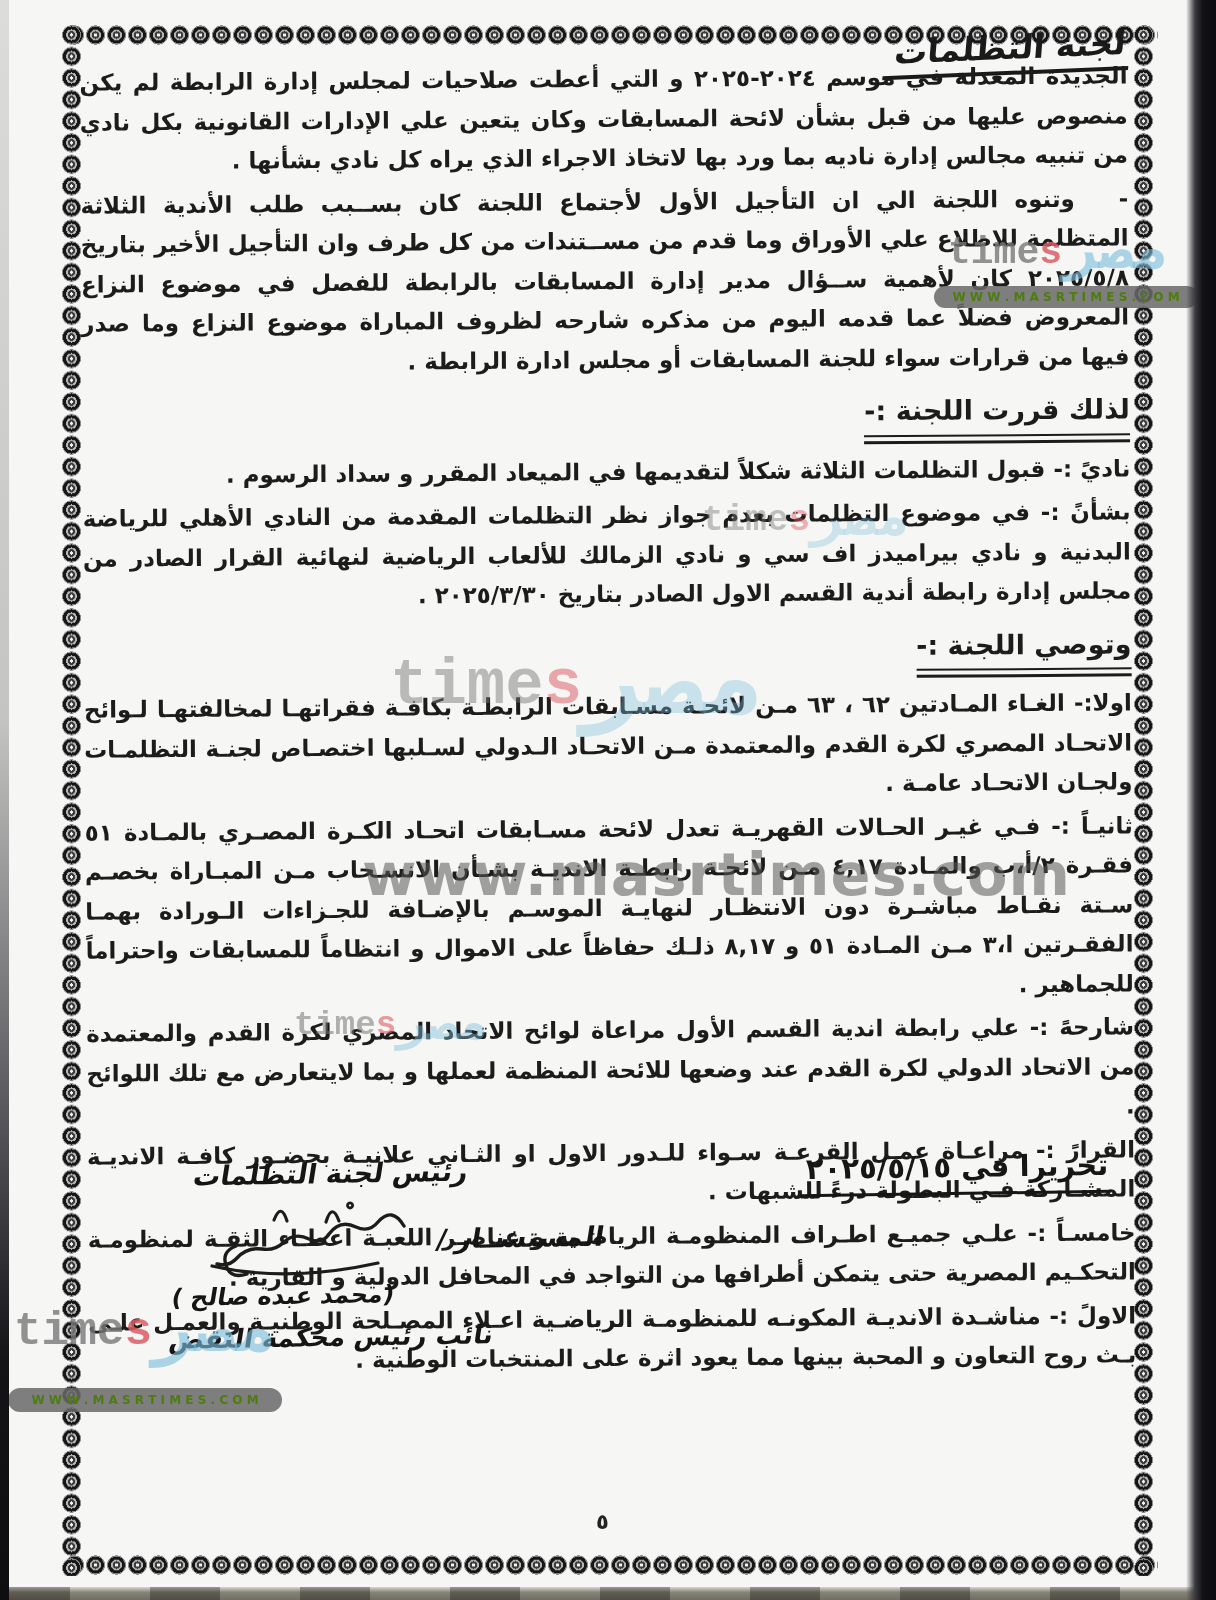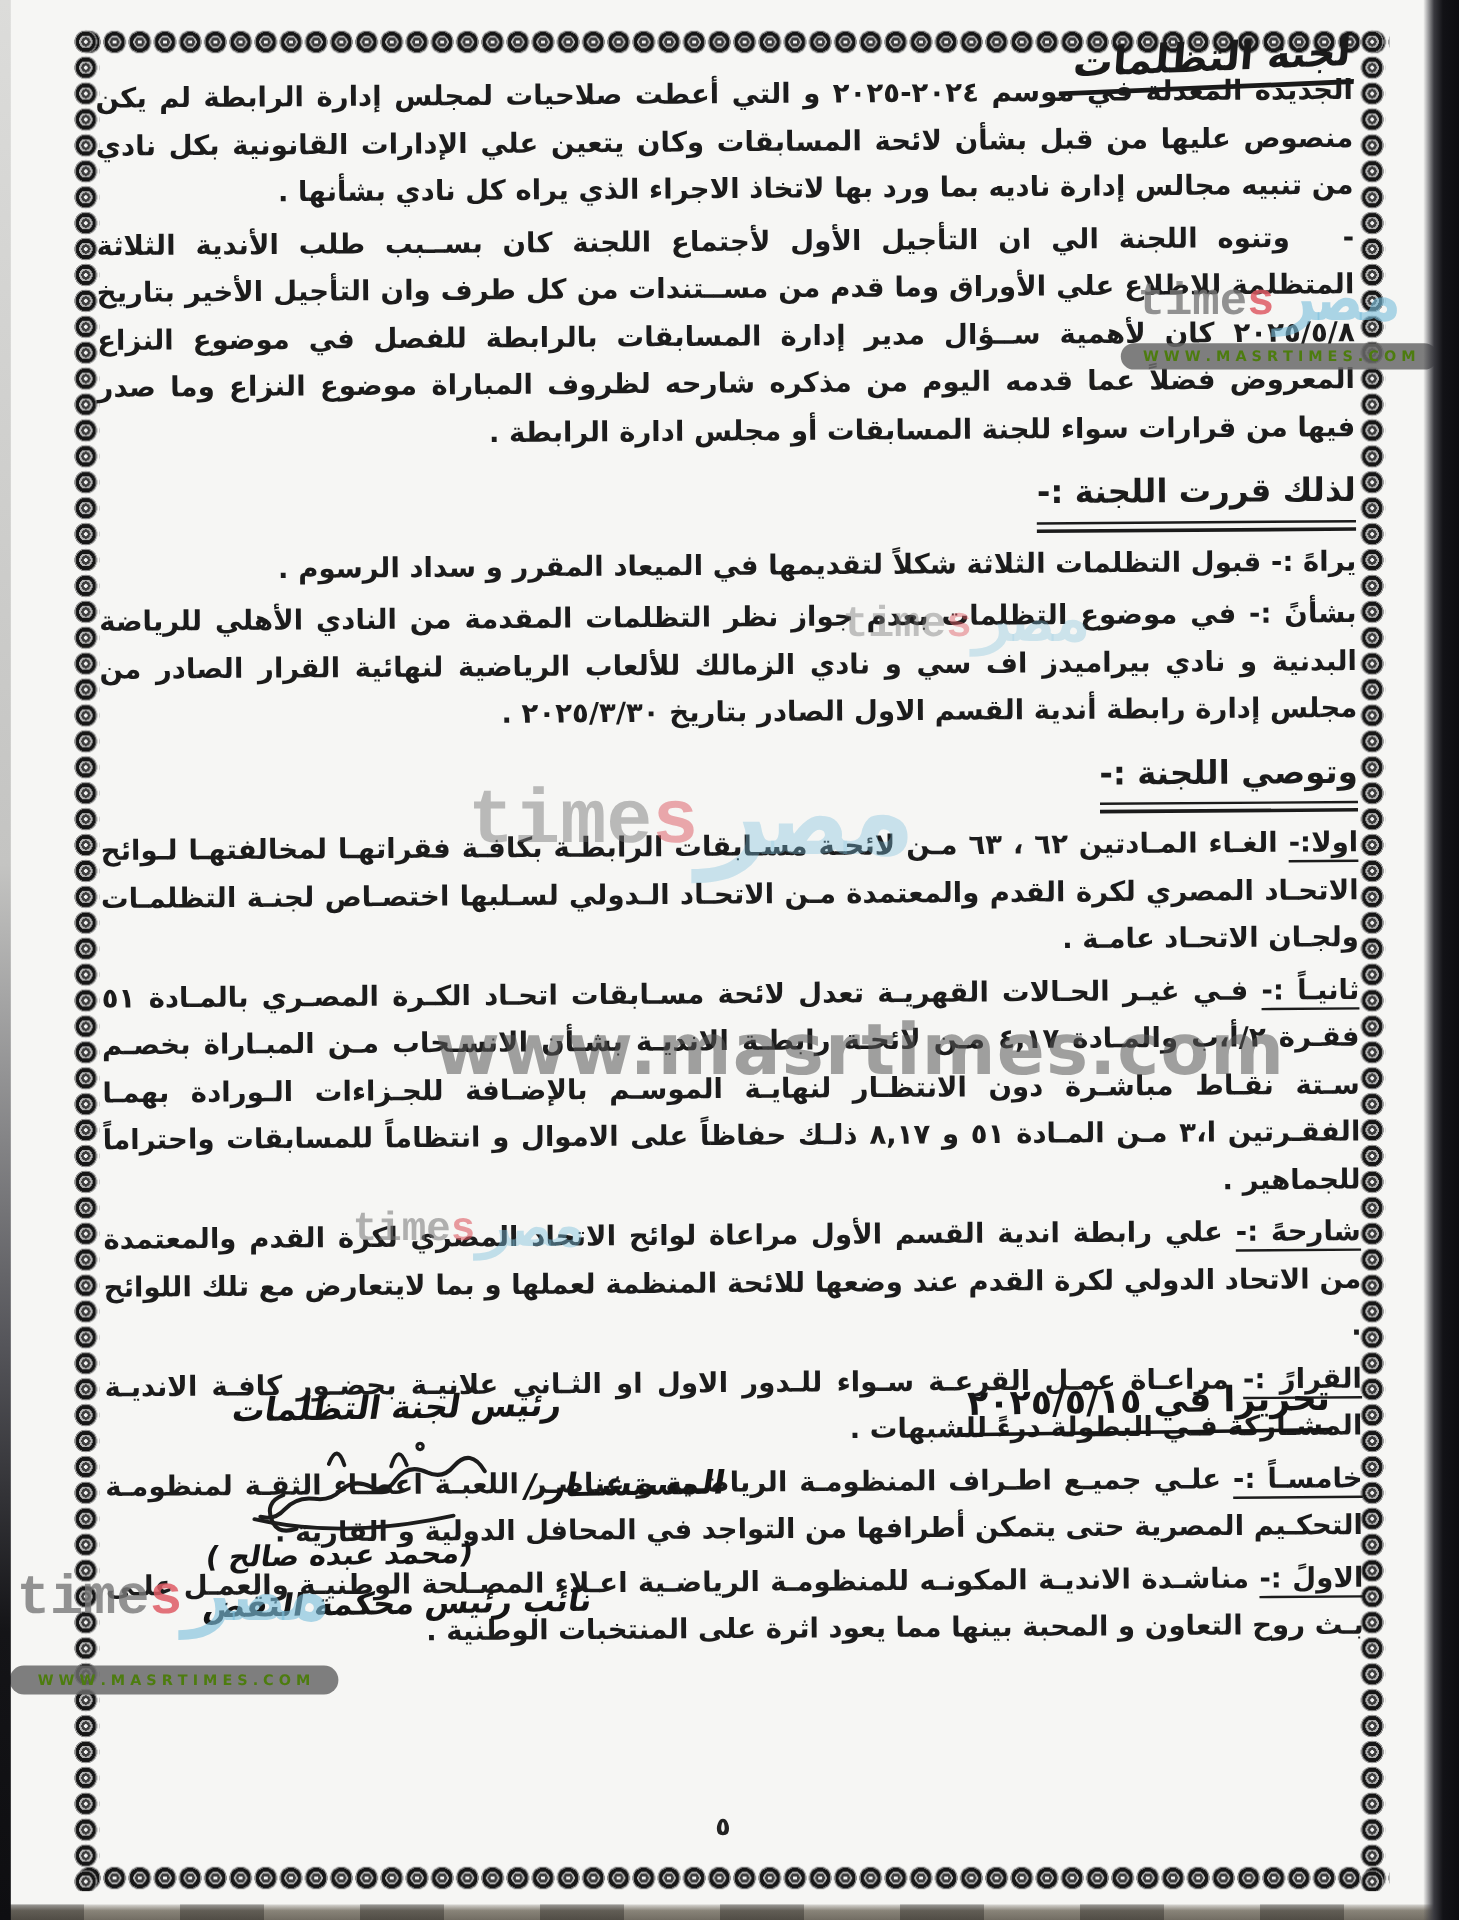--- a/index.html
+++ b/index.html
@@ -33,21 +33,21 @@
 
   
   .content{position:absolute;top:60px;right:84px;width:1048px;z-index:4;direction:rtl;
     text-align:justify;text-align-last:right;color:#1c1c1c;font-weight:bold;
     font-size:23px;line-height:39.5px;transform:rotate(-0.4deg);}
   .content p{margin:0 0 4px;}
   .dash{display:inline-block;margin-left:44px;}
   .sec-head{margin:13px 0 14px;font-size:27px;font-weight:bold;}
   .sec-head .dbl{display:inline-block;border-bottom:2.6px solid #1b1b1b;padding-bottom:4px;position:relative;}
   .sec-head .dbl:after{content:"";position:absolute;right:0;left:0;bottom:-9px;height:2.6px;background:#1b1b1b;}
-  .u-label{text-decoration:underline;text-decoration-thickness:2.2px;text-underline-offset:7px;margin-top:37px;}
+  .u-label{text-decoration-thickness:2.2px;text-underline-offset:7px;margin-top:37px;}
 
   
   .date-line{position:absolute;right:106px;top:1150px;z-index:4;direction:rtl;
     font-size:29px;font-weight:bold;color:#161616;border-bottom:3.2px solid #161616;
     padding:0 2px 8px 6px;transform:rotate(-0.8deg);}
   .callig{position:absolute;z-index:4;direction:rtl;font-weight:bold;color:#151515;}
   .callig .tilt{display:inline-block;transform:skewX(-10deg) rotate(-1deg);}
   .chairman{left:194px;top:1158px;font-size:27px;}
   .counselor{left:437px;top:1222px;font-size:27px;}
   .sign-name{left:172px;top:1282px;font-size:24px;}
@@ -84,21 +84,21 @@
 
   <div class="page-title">
     <span class="tilt">لجنة التظلمات</span>
   </div>
 
   <div class="content" dir="rtl">
     <p><span>الجديدة المعدلة في موسم ٢٠٢٤-٢٠٢٥ و التي أعطت صلاحيات لمجلس إدارة الرابطة لم يكن منصوص عليها من قبل بشأن لائحة المسابقات وكان يتعين علي الإدارات القانونية بكل نادي من تنبيه مجالس إدارة ناديه بما ورد بها لاتخاذ الاجراء الذي يراه كل نادي بشأنها .</span></p>
     <p><span class="dash">-</span><span>وتنوه اللجنة الي ان التأجيل الأول لأجتماع اللجنة كان بســبب طلب الأندية الثلاثة المتظلمة للاطلاع علي الأوراق وما قدم من مســتندات من كل طرف وان التأجيل الأخير بتاريخ ٢٠٢٥/٥/٨ كان لأهمية ســؤال مدير إدارة المسابقات بالرابطة للفصل في موضوع النزاع المعروض فضلاً عما قدمه اليوم من مذكره شارحه لظروف المباراة موضوع النزاع وما صدر فيها من قرارات سواء للجنة المسابقات أو مجلس ادارة الرابطة .</span></p>
 
     <div class="sec-head"><span class="dbl">لذلك قررت اللجنة :-</span></div>
-    <p><span class="item-label">يراهً :-</span> <span>قبول التظلمات الثلاثة شكلاً لتقديمها في الميعاد المقرر و سداد الرسوم .</span></p>
+    <p><span class="item-label">ناديً :-</span> <span>قبول التظلمات الثلاثة شكلاً لتقديمها في الميعاد المقرر و سداد الرسوم .</span></p>
     <p><span class="item-label">بشأنً :-</span> <span>في موضوع التظلمات بعدم جواز نظر التظلمات المقدمة من النادي الأهلي للرياضة البدنية و نادي بيراميدز اف سي و نادي الزمالك للألعاب الرياضية لنهائية القرار الصادر من مجلس إدارة رابطة أندية القسم الاول الصادر بتاريخ ٢٠٢٥/٣/٣٠ .</span></p>
 
     <div class="sec-head"><span class="dbl">وتوصي اللجنة :-</span></div>
     <p><span class="u-label">اولا:-</span> <span>الغـاء المـادتين ٦٢ ، ٦٣ مـن لائحـة مسـابقات الرابطـة بكافـة فقراتهـا لمخالفتهـا لـوائح الاتحـاد المصري لكرة القدم والمعتمدة مـن الاتحـاد الـدولي لسـلبها اختصـاص لجنـة التظلمـات ولجـان الاتحـاد عامـة .</span></p>
     <p><span class="u-label">ثانيـاً :-</span> <span>فـي غيـر الحـالات القهريـة تعدل لائحة مسـابقات اتحـاد الكـرة المصـري بالمـادة ٥١ فقـرة ٢/أ،ب والمـادة ٤,١٧ مـن لائحـة رابطـة الانديـة بشـأن الانسـحاب مـن المبـاراة بخصـم سـتة نقـاط مباشـرة دون الانتظـار لنهايـة الموسـم بالإضـافة للجـزاءات الـورادة بهمـا الفقـرتين ا،٣ مـن المـادة ٥١ و ٨,١٧ ذلـك حفاظاً على الاموال و انتظاماً للمسابقات واحتراماً للجماهير .</span></p>
     <p><span class="u-label">شارحهً :-</span> <span>علي رابطة اندية القسم الأول مراعاة لوائح الاتحاد المصري لكرة القدم والمعتمدة من الاتحاد الدولي لكرة القدم عند وضعها للائحة المنظمة لعملها و بما لايتعارض مع تلك اللوائح .</span></p>
     <p><span class="u-label">القرارً :-</span> <span>مراعـاة عمـل القرعـة سـواء للـدور الاول او الثـاني علانيـة بحضـور كافـة الانديـة المشـاركة فـي البطولة درءً للشبهات .</span></p>
     <p><span class="u-label">خامسـاً :-</span> <span>علـي جميـع اطـراف المنظومـة الرياضـية و عناصـر اللعبـة اعطـاء الثقـة لمنظومـة التحكـيم المصرية حتى يتمكن أطرافها من التواجد في المحافل الدولية و القارية .</span></p>
     <p><span class="u-label">الاولً :-</span> <span>مناشـدة الانديـة المكونـه للمنظومـة الرياضـية اعـلاء المصـلحة الوطنيـة والعمـل علـى بـث روح التعاون و المحبة بينها مما يعود اثرة على المنتخبات الوطنية .</span></p>
   </div>

